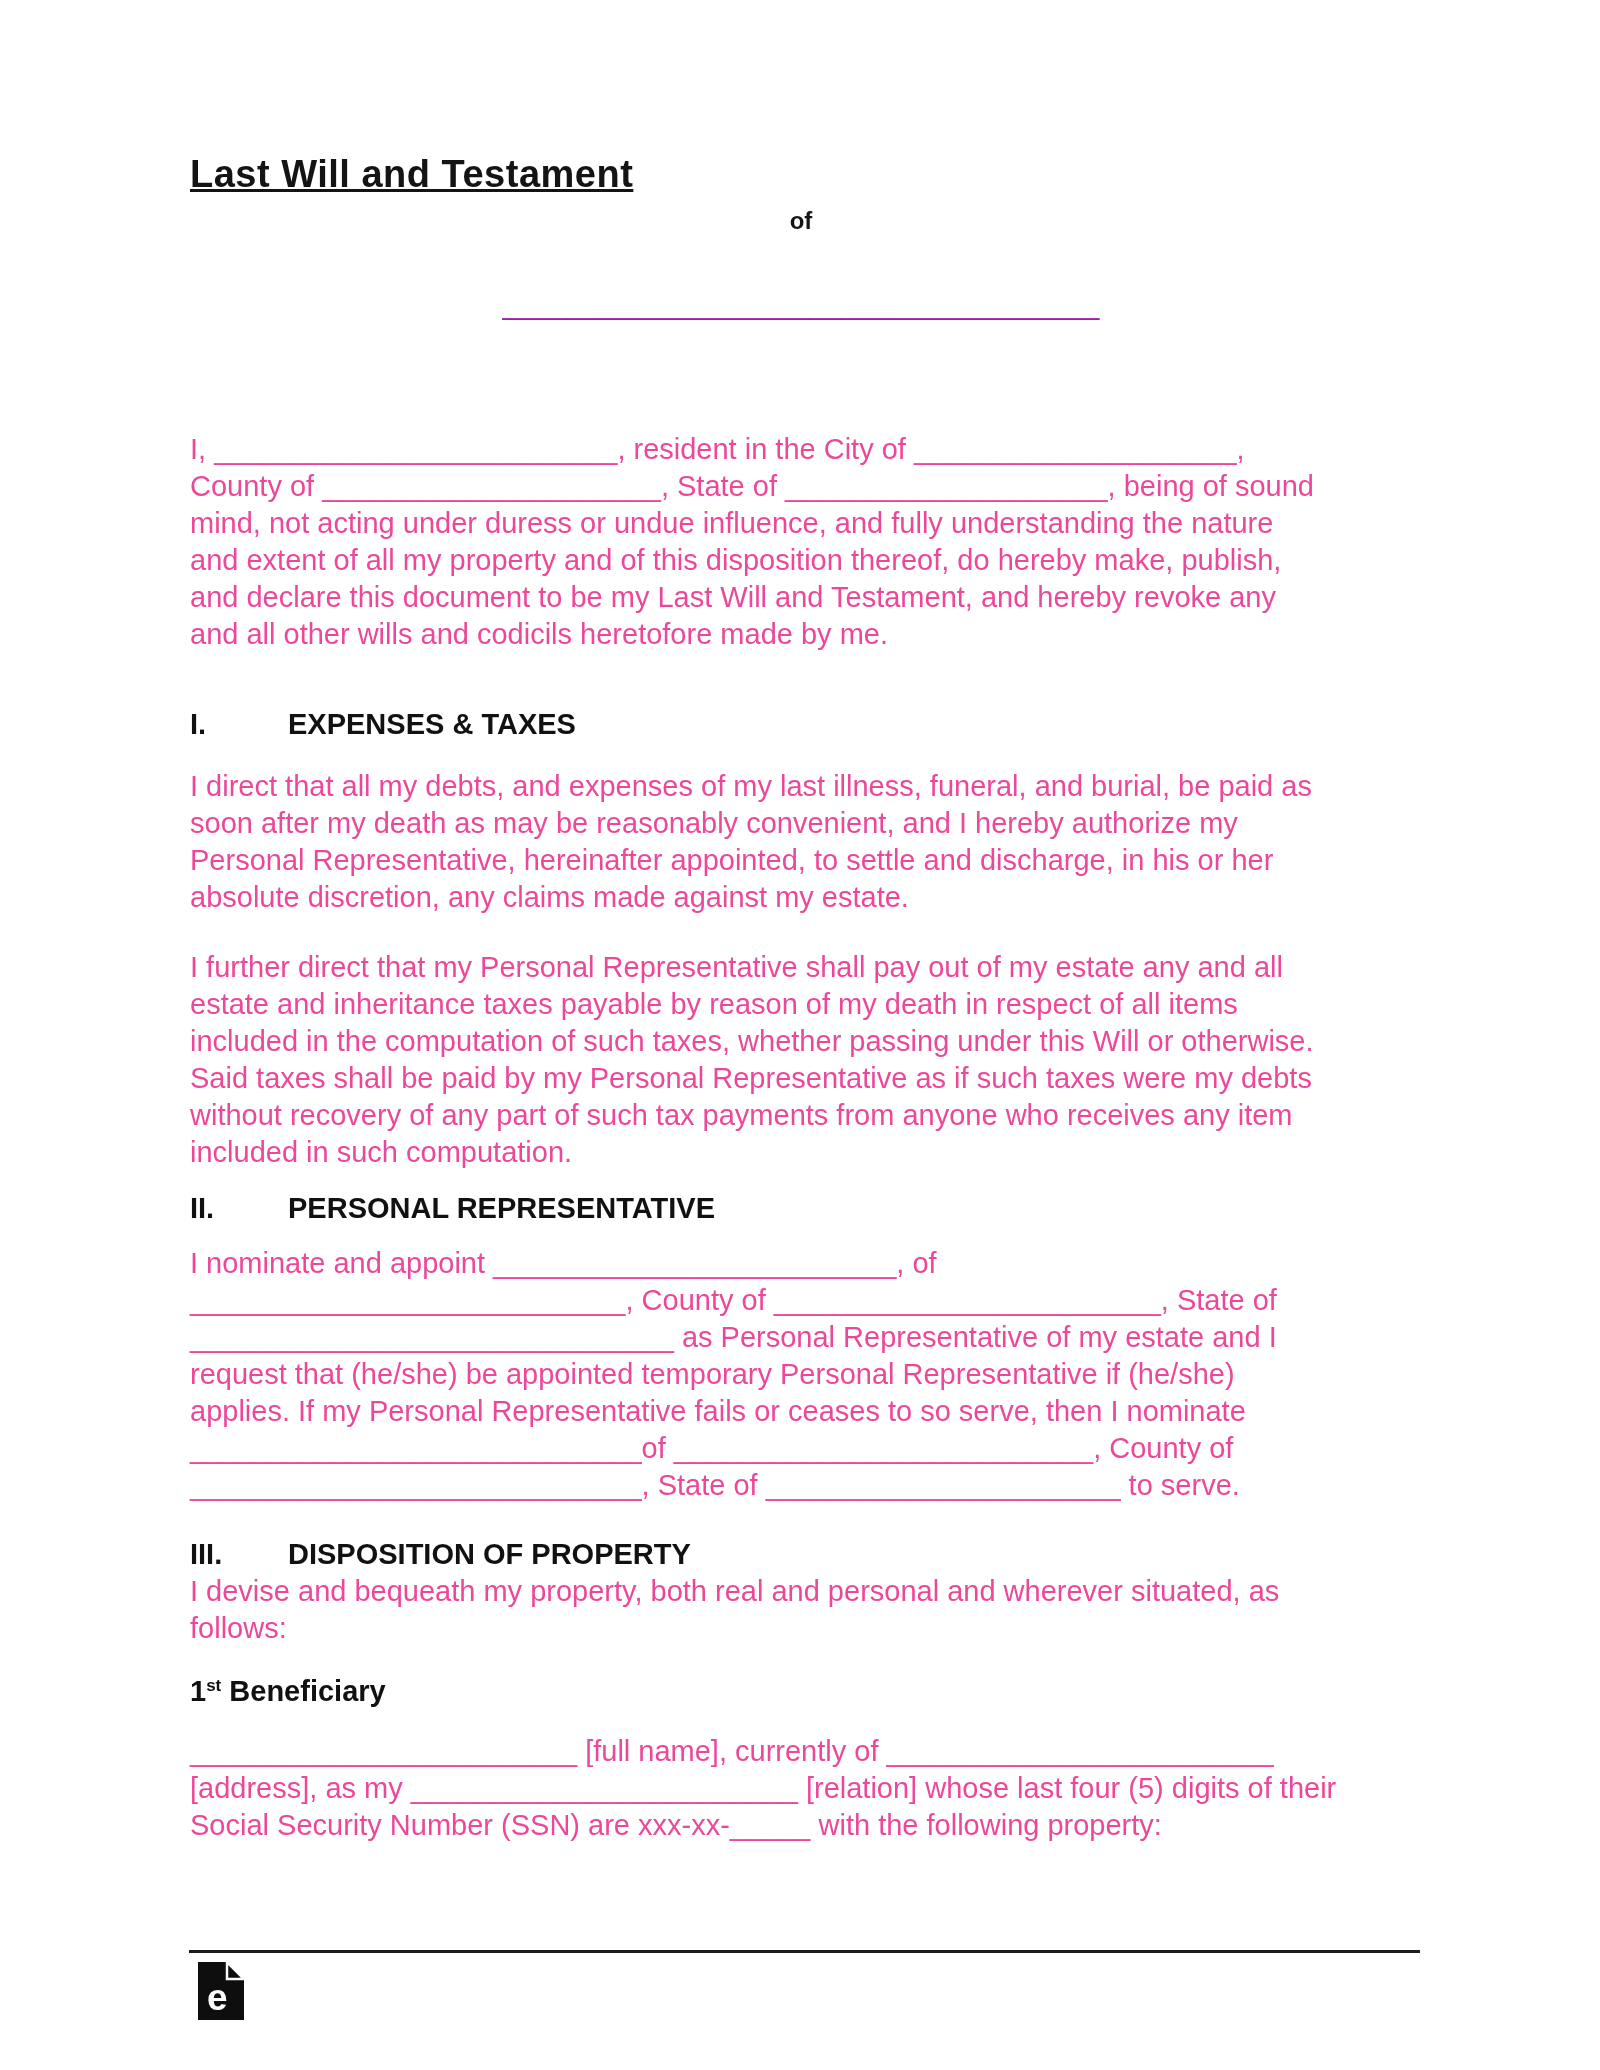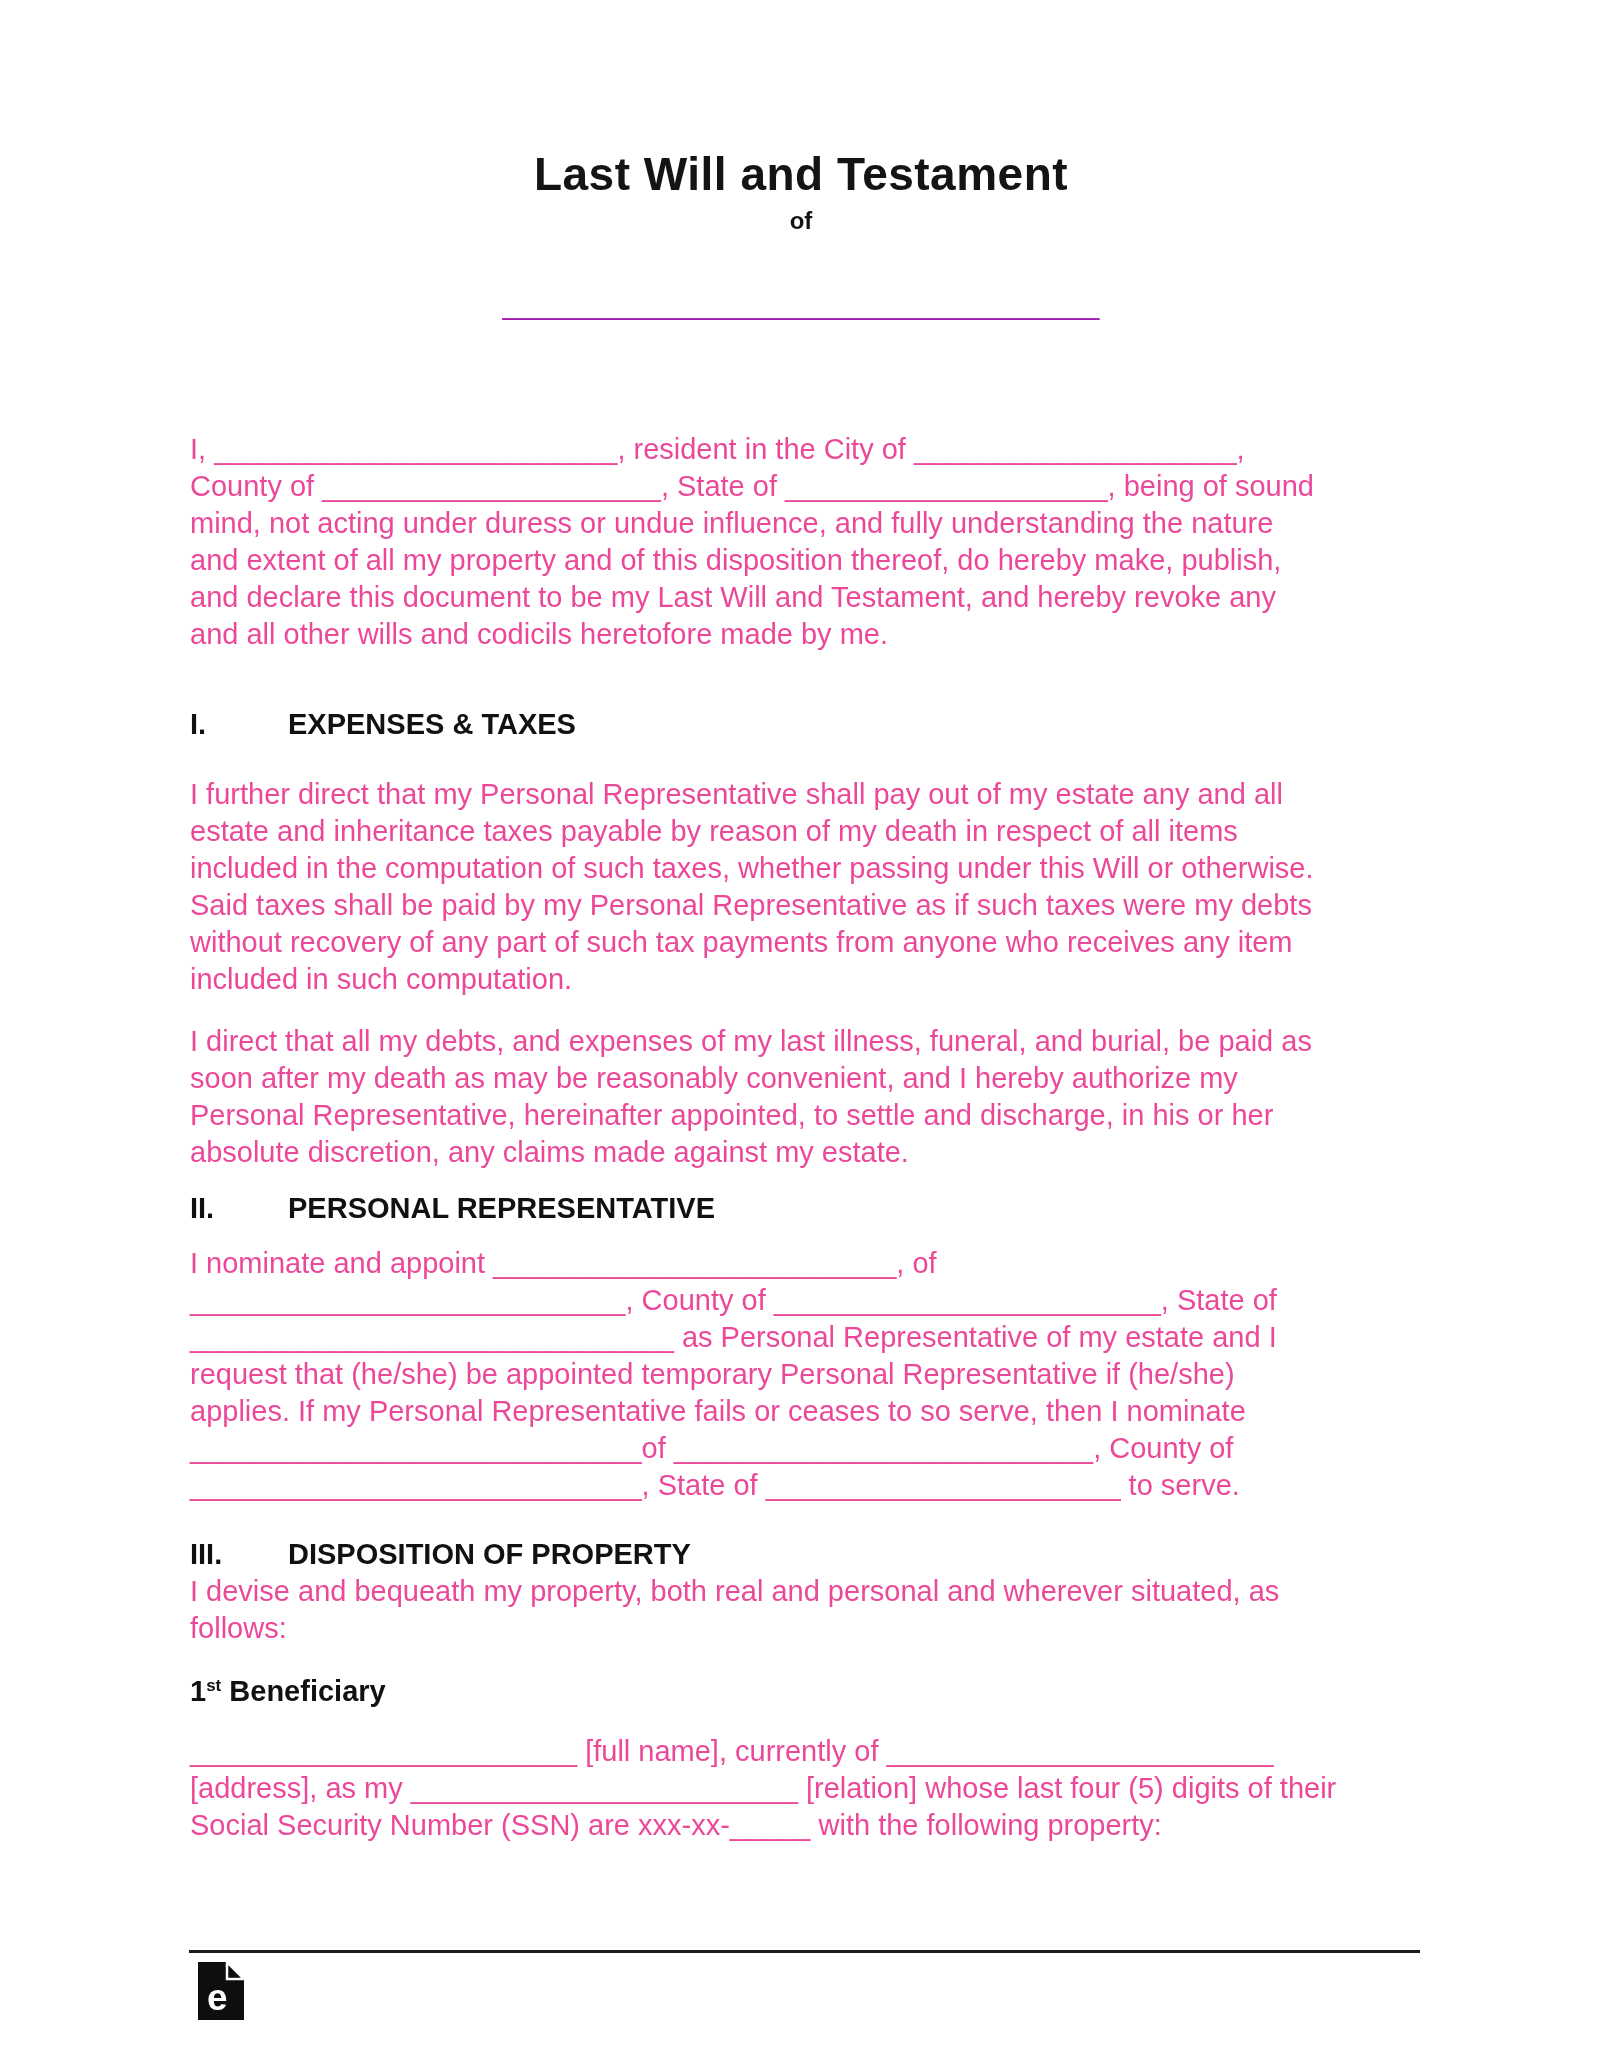--- a/index.html
+++ b/index.html
@@ -13,25 +13,26 @@
     overflow: hidden;
   }
   .content {
     position: absolute;
     left: 190px;
     width: 1222px;
     top: 0;
   }
   .doc-title {
     margin: 148px 0 0 0;
-    text-align: center;
-    font-size: 46px;
+    text-align: left;
+    font-size: 38px;
     font-weight: bold;
     line-height: 52px;
     letter-spacing: 0.5px;
+    text-decoration: underline;
   }
   .doc-subtitle {
     margin-top: 4px;
     text-align: center;
     font-size: 24px;
     font-weight: bold;
     line-height: 34px;
   }
   .name-blank {
     margin-top: 48px;
@@ -104,30 +105,30 @@
 County of _____________________, State of ____________________, being of sound
 mind, not acting under duress or undue influence, and fully understanding the nature
 and extent of all my property and of this disposition thereof, do hereby make, publish,
 and declare this document to be my Last Will and Testament, and hereby revoke any
 and all other wills and codicils heretofore made by me.</div>
 
     <div class="sec-heading mt-h1">
       <span class="sec-num">I.</span>
       <span class="sec-title">EXPENSES &amp; TAXES</span>
     </div>
+    <div class="para mt-p1">I direct that all my debts, and expenses of my last illness, funeral, and burial, be paid as
+soon after my death as may be reasonably convenient, and I hereby authorize my
+Personal Representative, hereinafter appointed, to settle and discharge, in his or her
+absolute discretion, any claims made against my estate.</div>
     <div class="para mt-p2">I further direct that my Personal Representative shall pay out of my estate any and all
 estate and inheritance taxes payable by reason of my death in respect of all items
 included in the computation of such taxes, whether passing under this Will or otherwise.
 Said taxes shall be paid by my Personal Representative as if such taxes were my debts
 without recovery of any part of such tax payments from anyone who receives any item
 included in such computation.</div>
-    <div class="para mt-p1">I direct that all my debts, and expenses of my last illness, funeral, and burial, be paid as
-soon after my death as may be reasonably convenient, and I hereby authorize my
-Personal Representative, hereinafter appointed, to settle and discharge, in his or her
-absolute discretion, any claims made against my estate.</div>
 
     <div class="sec-heading mt-h2">
       <span class="sec-num">II.</span>
       <span class="sec-title">PERSONAL REPRESENTATIVE</span>
     </div>
     <div class="para mt-p3">I nominate and appoint _________________________, of
 ___________________________, County of ________________________, State of
 ______________________________ as Personal Representative of my estate and I
 request that (he/she) be appointed temporary Personal Representative if (he/she)
 applies. If my Personal Representative fails or ceases to so serve, then I nominate

